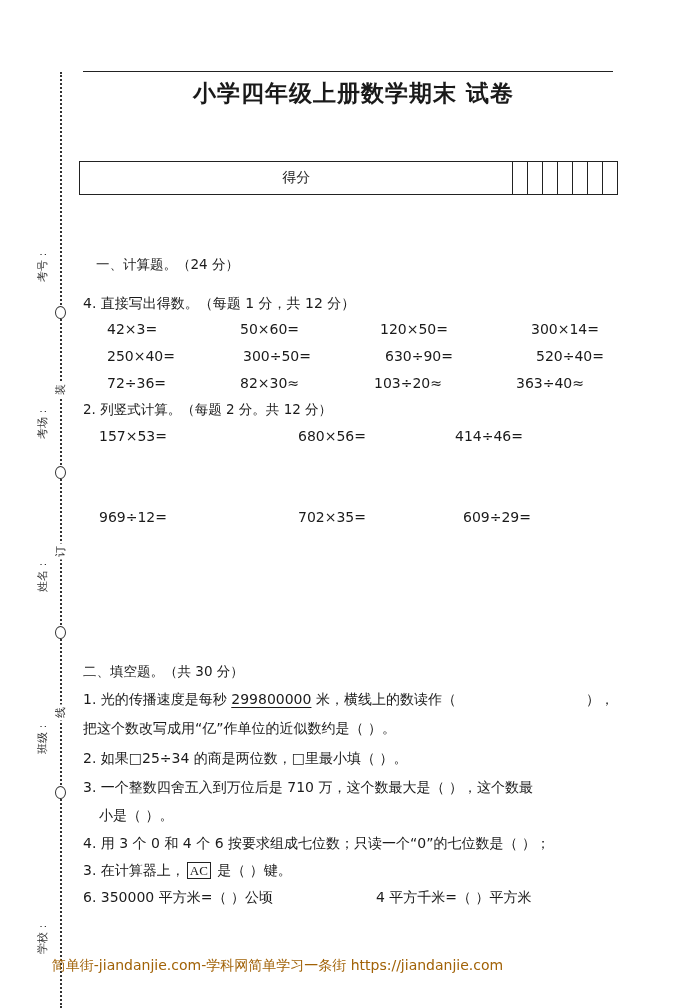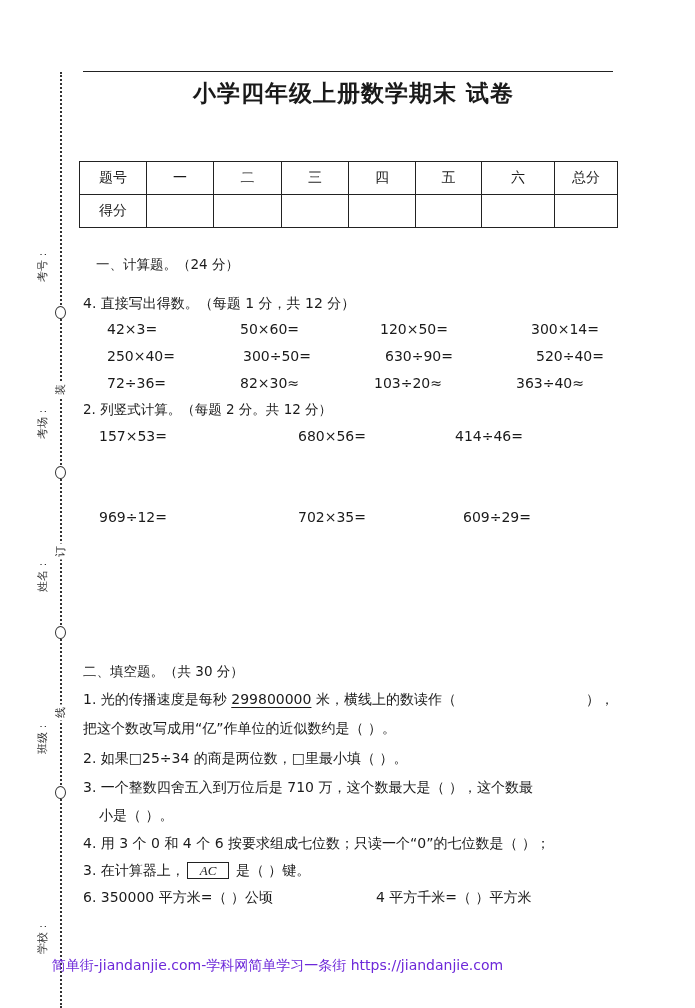--- a/index.html
+++ b/index.html
@@ -10,22 +10,22 @@
   .title { left:0; width:695px; top:78px; text-align:center; font-size:23px; font-weight:bold; letter-spacing:1px; padding-left:6px; }
   table.score { position:absolute; left:79px; top:161px; width:539px; border-collapse:collapse; font-size:14px; }
   table.score td { border:1px solid #222; height:32px; text-align:center; padding:0; }
   .t { font-size:14px; white-space:nowrap; }
   .sec { font-size:13.5px; }
   .binding-line { left:60px; top:72px; height:936px; width:0; border-left:2px dotted #333; }
   .ring { width:9px; height:11px; border:1.5px solid #333; border-radius:50%; background:#fff; left:55px; }
   .bind-char { left:52px; width:16px; font-size:11px; color:#333; background:#fff; text-align:center; transform:rotate(-90deg); }
   .side-label { left:22px; font-size:11px; color:#333; transform:rotate(-90deg); transform-origin:center; white-space:nowrap; width:40px; text-align:center; }
   .ul { text-decoration:underline; text-underline-offset:3px; }
-  .ac-key { display:inline-block; border:1px solid #222; font-family:"Liberation Serif","DejaVu Serif",serif; font-size:13px; padding:0 12px; line-height:15px; margin:0 2px;font-style:italic; }
-  .footer { left:0; width:555px; top:957px; text-align:center; font-size:14px; color:#6d28d9; }
+  .ac-key { display:inline-block; border:1px solid #222; font-family:"Liberation Serif","DejaVu Serif",serif; font-size:13px; padding:0 2px; line-height:15px; margin:0 2px; }
+  .footer { left:0; width:555px; top:957px; text-align:center; font-size:14px; color:#a16207; }
 </style>
 </head>
 <body>
 
 <div class="abs binding-line"></div>
 <div class="abs ring" style="top:306px"></div>
 <div class="abs ring" style="top:466px"></div>
 <div class="abs ring" style="top:626px"></div>
 <div class="abs ring" style="top:786px"></div>
 <div class="abs bind-char" style="top:382px">装</div>
@@ -36,30 +36,20 @@
 <div class="abs side-label" style="top:415px">考场：</div>
 <div class="abs side-label" style="top:568px">姓名：</div>
 <div class="abs side-label" style="top:730px">班级：</div>
 <div class="abs side-label" style="top:930px">学校：</div>
 
 <div class="abs rule-top"></div>
 <div class="abs title">小学四年级上册数学期末  试卷</div>
 
 <table class="score">
   <tbody>
-      <tr>
-    <td style="width:66px">题号</td>
-    <td style="width:66px">一</td>
-    <td style="width:67px">二</td>
-    <td style="width:66px">三</td>
-    <td style="width:66px">四</td>
-    <td style="width:65px">五</td>
-    <td style="width:72px">六</td>
-    <td>总分</td>
-  </tr>
   <tr>
     <td>得分</td>
     <td></td>
     <td></td>
     <td></td>
     <td></td>
     <td></td>
     <td></td>
     <td></td>
   </tr>

